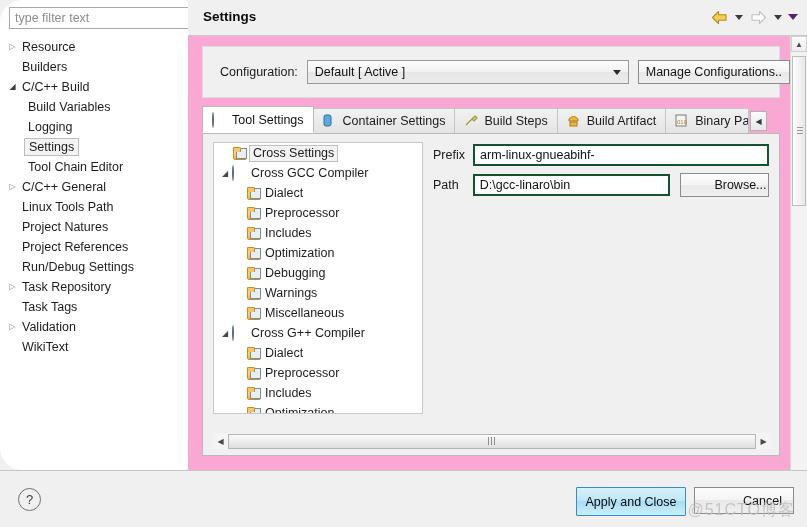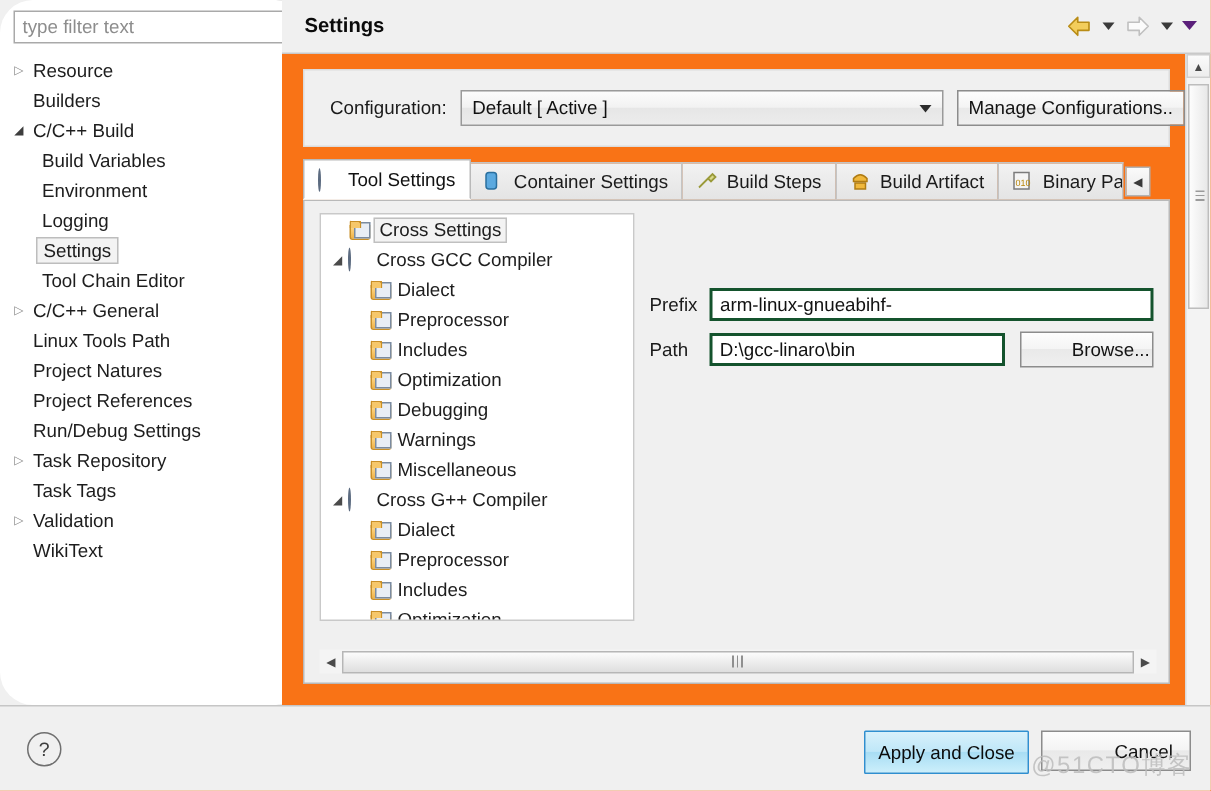--- a/index.html
+++ b/index.html
@@ -53,21 +53,21 @@
   }
   .nav-tools{position:absolute;right:8px;top:7px;display:flex;align-items:center;gap:2px;}
   .nav-btn{width:22px;height:20px;display:flex;align-items:center;justify-content:center;cursor:default;}
   .caret-btn{width:13px;height:20px;display:flex;align-items:center;justify-content:center;cursor:default;}
   .caret{width:0;height:0;border-left:4px solid transparent;border-right:4px solid transparent;border-top:5px solid #3a3a3a;}
   .caret.purple{border-top-color:#5a1f7a;border-left-width:5px;border-right-width:5px;border-top-width:6px;}
 
   
   .content{
     position:absolute;left:188px;top:36px;width:619px;height:434px;
-    background:#f97316;box-sizing:border-box;overflow:hidden;
+    background:#f9a8d4;box-sizing:border-box;overflow:hidden;
   }
   .config-group{
     position:absolute;left:14px;top:10px;width:578px;height:52px;
     border:1px solid #dcdcdc;background:#f0f0f0;box-sizing:border-box;
   }
   .config-row{position:absolute;left:17px;top:13px;display:flex;align-items:center;gap:9px;}
   .config-label{font-size:12.5px;color:#1a1a1a;}
   .combo{
     position:relative;width:322px;height:24px;box-sizing:border-box;
     border:1px solid #9a9a9a;
@@ -133,21 +133,21 @@
     background:#f6c76a;border:1px solid #c98f27;border-bottom:none;border-radius:1px 2px 0 0;
   }
   .ic-page{width:9px;height:9px;position:absolute;right:0;top:2px;background:#e9eef5;border:1px solid #7b8ba0;}
   .ic-gear{
     width:13px;height:13px;border-radius:50%;
     background:radial-gradient(circle at 40% 35%,#eef2f7 0%,#cfd8e4 55%,#93a2b6 100%);
     border:1px solid #5c6b80;box-sizing:border-box;margin-top:1px;
   }
 
   
-  .fields{position:absolute;left:230px;top:10px;width:336px;margin-top:48px;}
+  .fields{position:absolute;left:230px;top:10px;width:336px;}
   .field-row{display:flex;align-items:center;height:22px;margin-bottom:8px;}
   .field-label{width:42px;font-size:12.5px;color:#1a1a1a;}
   .text-input{
     box-sizing:border-box;height:22px;border:2px solid #14532d;background:#fff;
     font-family:"Liberation Sans",sans-serif;font-size:12.5px;color:#111;padding:0 5px;outline:none;
   }
   .prefix-input{width:310px;}
   .path-input{width:207px;}
   .browse-btn{height:24px;width:92px;margin-left:10px;padding-left:32px;}
 
@@ -219,23 +219,20 @@
         <div class="tree-row indent1">
           <span class="twisty"></span>
           <span class="tree-label">Builders</span>
         </div>
         <div class="tree-row indent1">
           <span class="twisty open">◢</span>
           <span class="tree-label">C/C++ Build</span>
         </div>
         <div class="tree-row indent2">
           <span class="tree-label">Build Variables</span>
-        </div>
-        <div class="tree-row indent2">
-          <span class="tree-label">Environment</span>
         </div>
         <div class="tree-row indent2">
           <span class="tree-label">Logging</span>
         </div>
         <div class="tree-row indent2 selected">
           <span class="tree-label">Settings</span>
         </div>
         <div class="tree-row indent2">
           <span class="tree-label">Tool Chain Editor</span>
         </div>

